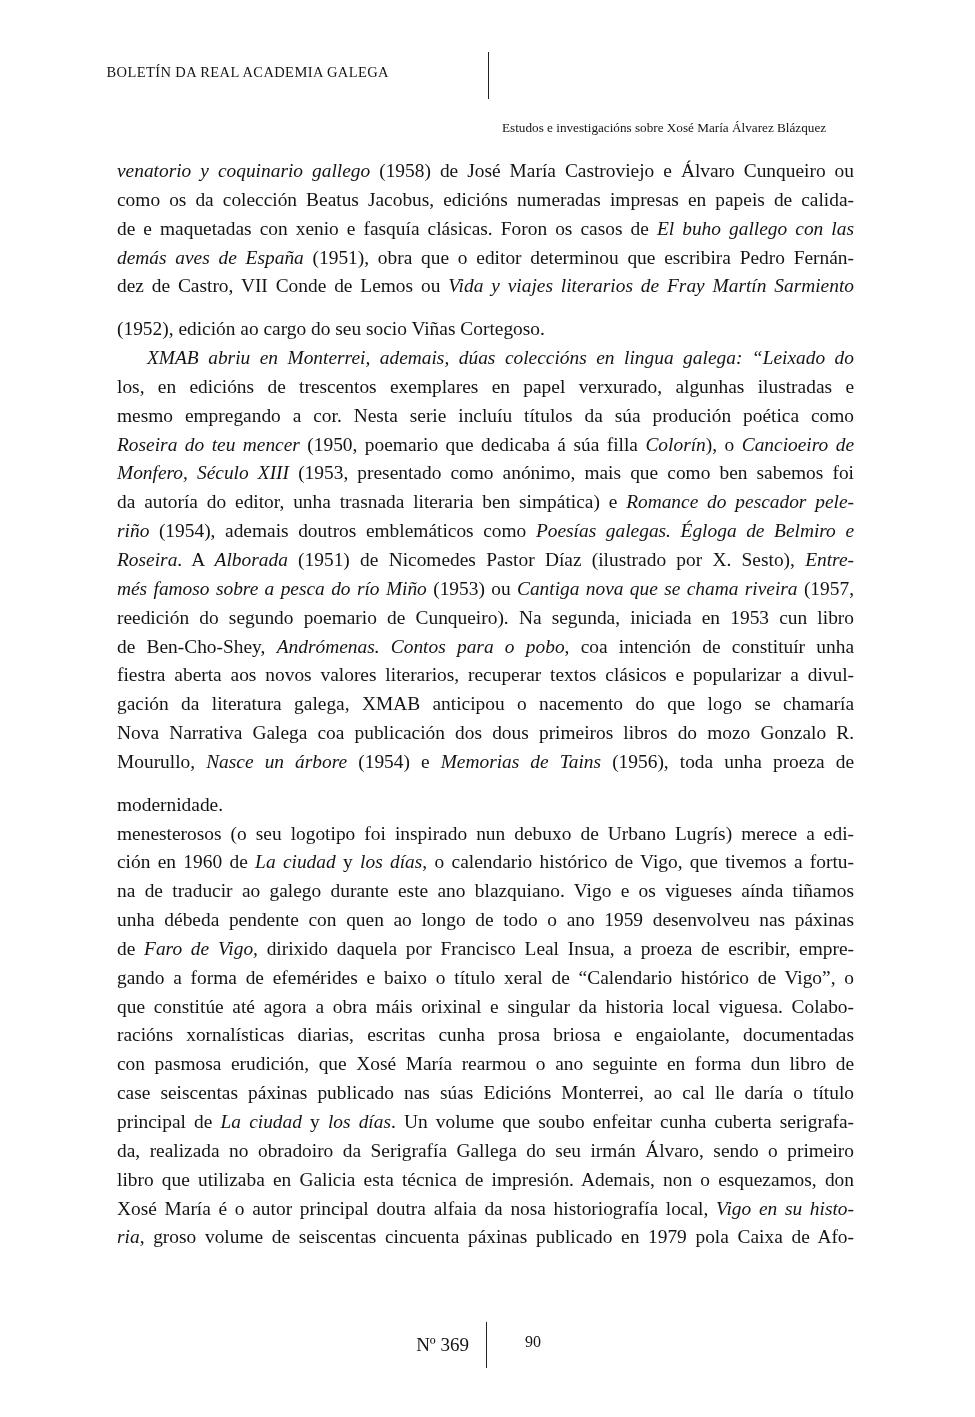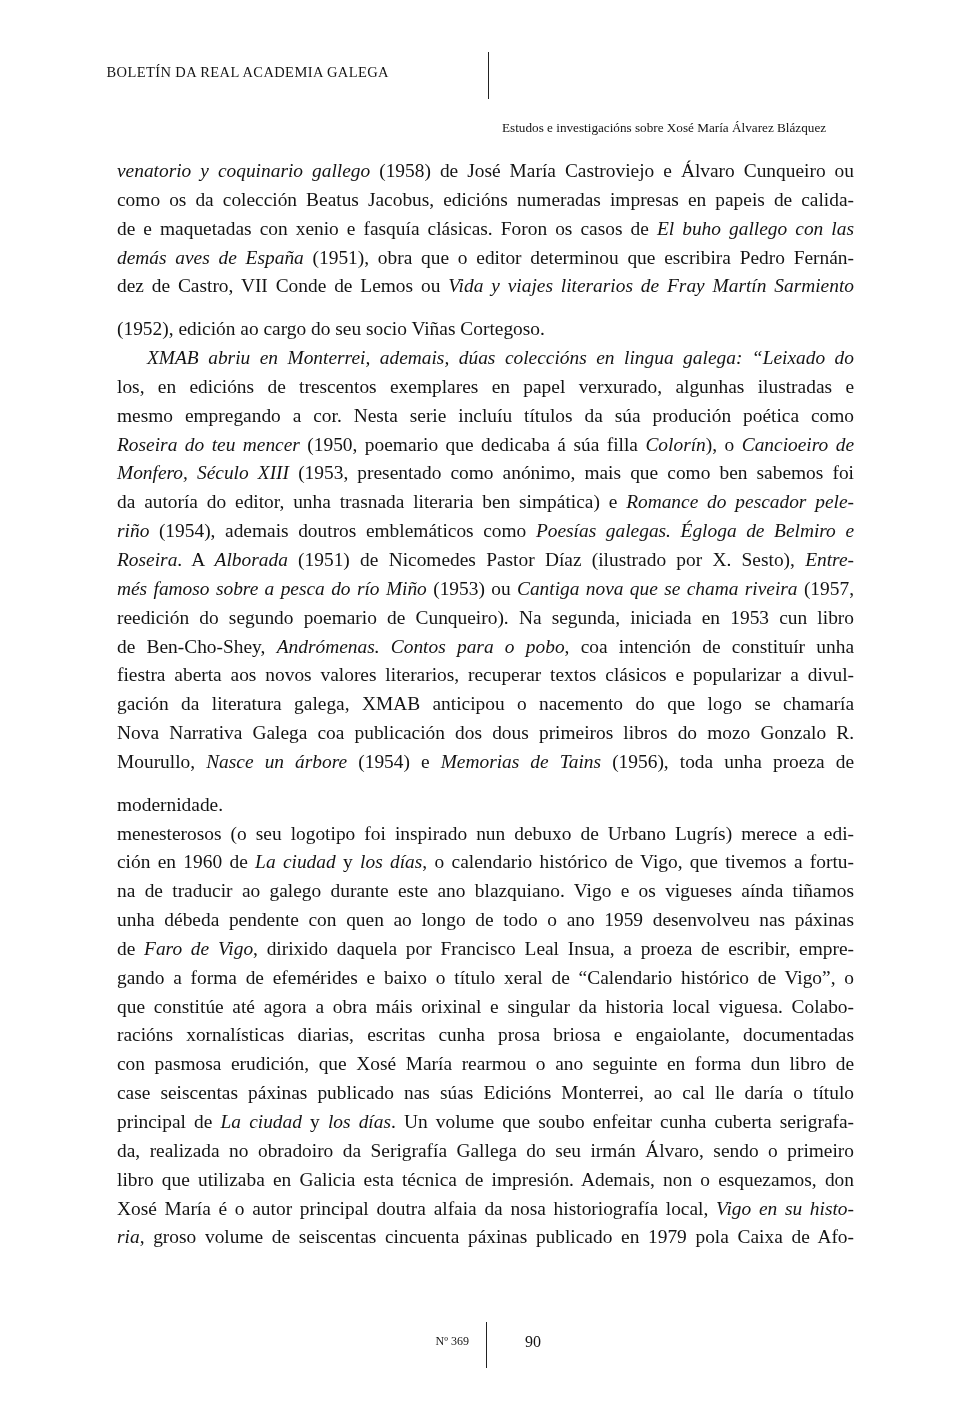--- a/index.html
+++ b/index.html
@@ -12,21 +12,21 @@
   .header .right { position: absolute; left: 502px; top: 28px; font-size: 13.2px; white-space: nowrap; margin-top: 40px; }
 
   .body { position: absolute; top: 157px; left: 117px; width: 737px; }
   .line { display: block; height: 28.85px; line-height: 28.85px; font-size: 19.4px;
           text-align: justify; text-align-last: justify; white-space: nowrap; overflow: visible; }
   .line.last { text-align-last: left; margin-top: 14px; }
   .line.indent { padding-left: 30px; font-style: italic; }
   .line i { font-style: italic; }
 
   .footer { position: absolute; top: 1322px; left: 0; width: 975px; height: 48px; }
-  .footer .issue { position: absolute; right: 506px; top: 12px; font-size: 12px; white-space: nowrap; }
+  .footer .issue { position: absolute; right: 506px; top: 12px; font-size: 19px; white-space: nowrap; }
   .footer .divider { position: absolute; left: 486px; top: 0; width: 1px; height: 46px; background: #222; }
   .footer .page { position: absolute; left: 525px; top: 11px; font-size: 16px; font-weight: normal; }
 </style>
 </head>
 <body>
 
 <div class="header">
   <span class="left">BOLETÍN DA REAL ACADEMIA GALEGA</span>
   <span class="divider"></span>
   <span class="right">Estudos e investigacións sobre Xosé María Álvarez Blázquez</span>

